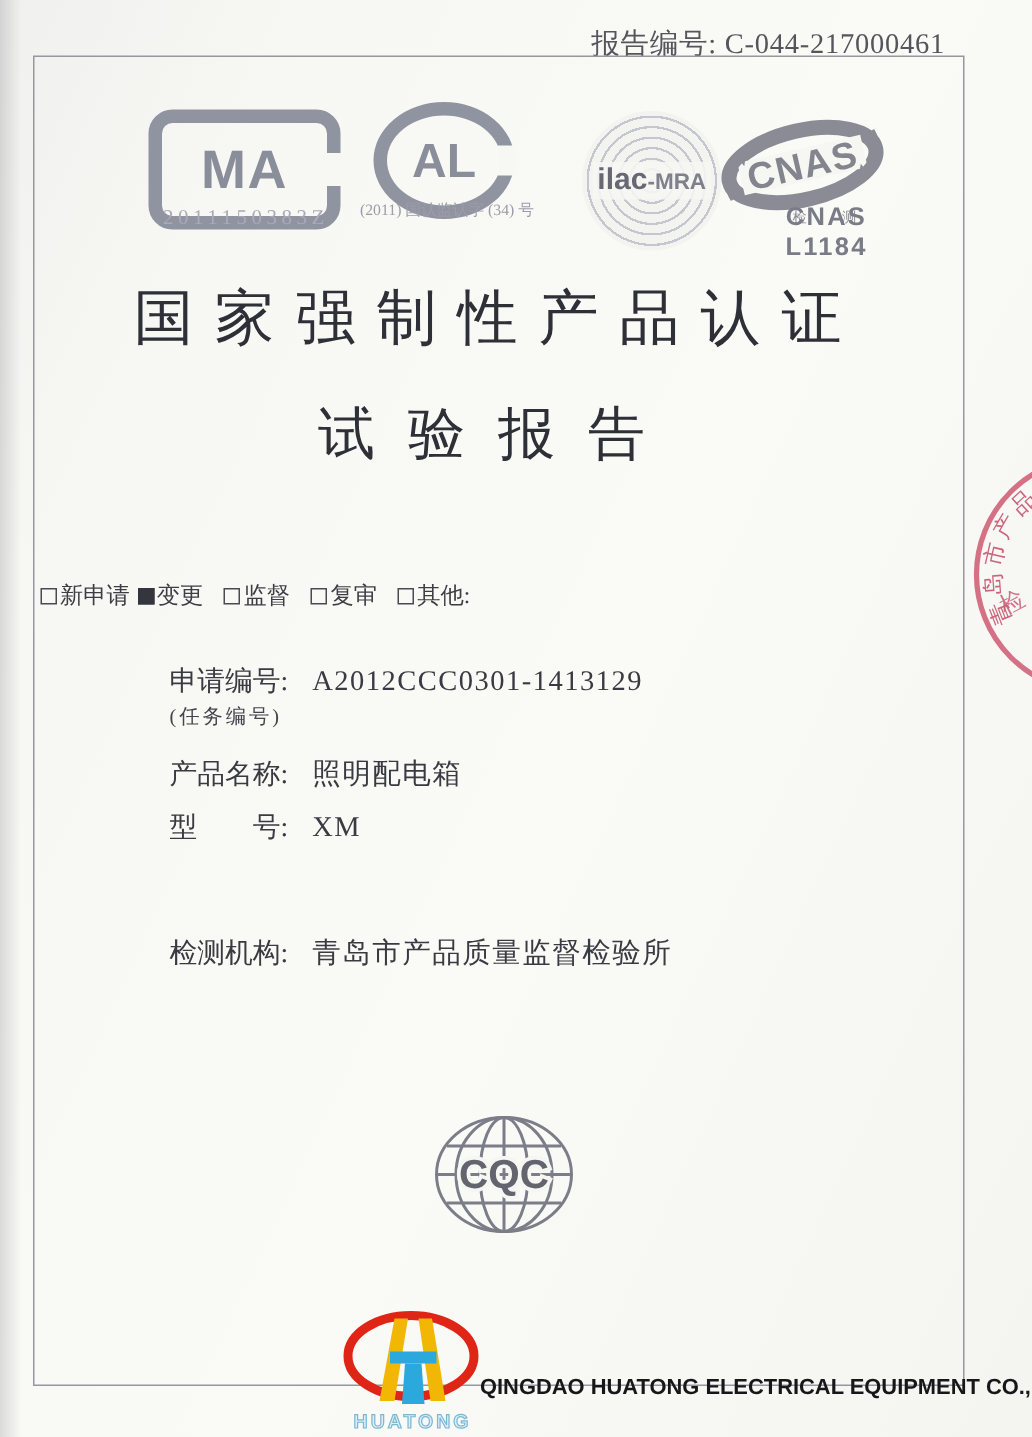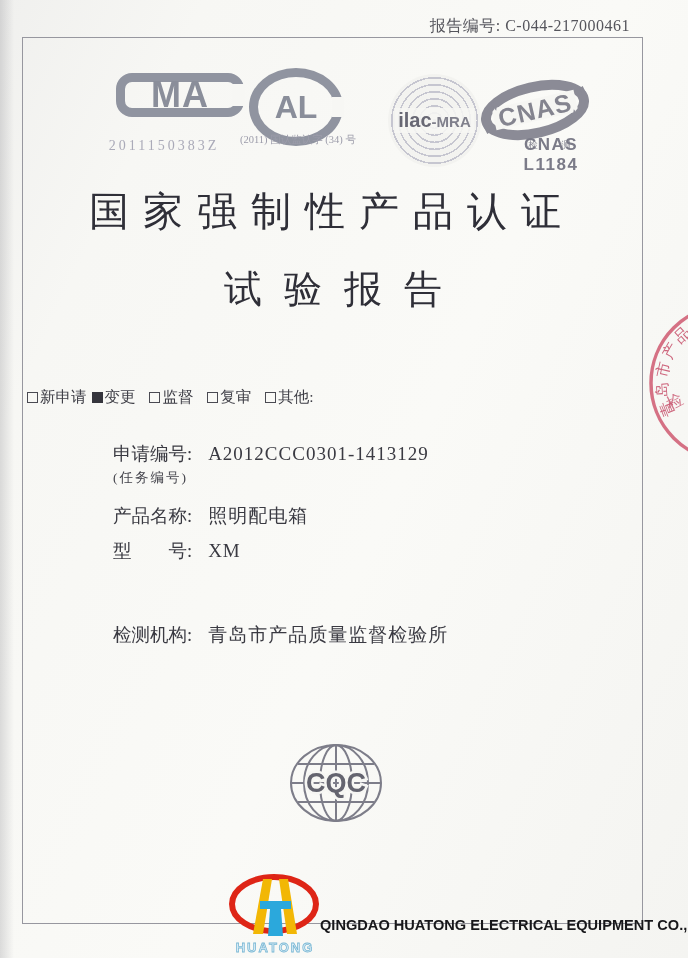--- a/index.html
+++ b/index.html
@@ -12,30 +12,30 @@
     position:relative;width:688px;height:958px;overflow:hidden;
     background:linear-gradient(115deg,#f0f0ee 0%,#f7f7f4 18%,#fafaf7 55%,#f4f4f1 100%);
   }
   .page::before{
     content:"";position:absolute;left:0;top:0;width:14px;height:100%;
     background:linear-gradient(90deg,rgba(80,80,90,.18),rgba(80,80,90,0));
     z-index:5;pointer-events:none;
   }
   .report-no{
     position:absolute;top:16px;right:58px;
-    font-size:16px;color:#55555c;letter-spacing:.5px;
+    font-size:19px;color:#55555c;letter-spacing:.5px;
   }
   .frame{
     position:absolute;left:22px;top:37px;width:619px;height:885px;
     border:1px solid #97979f;
   }
   
-  .logo-cma{position:absolute;left:99px;top:73px;width:128px;height:44px;
+  .logo-cma{position:absolute;left:99px;top:73px;width:128px;height:80px;
     border:9px solid #9094a0;border-radius:16px;box-sizing:border-box;
-    display:flex;align-items:center;justify-content:center;margin-left:17px;}
+    display:flex;align-items:center;justify-content:center;}
   .logo-cma .gap{position:absolute;right:-10px;top:50%;transform:translateY(-50%);
     width:13px;height:22px;background:#f7f7f4;}
   .logo-cma .ltr{font-family:"Liberation Sans",sans-serif;font-weight:bold;
     font-size:36px;color:#8a8e9a;letter-spacing:1px;}
   .cma-num{position:absolute;left:84px;top:138px;width:160px;text-align:center;
     font-size:14px;color:#aaaab8;letter-spacing:3px;}
   .logo-cal{position:absolute;left:249px;top:68px;width:94px;height:78px;
     border:9px solid #9094a0;border-radius:50%;box-sizing:border-box;
     display:flex;align-items:center;justify-content:center;}
   .logo-cal .gap{position:absolute;right:-10px;top:50%;transform:translateY(-50%);
@@ -54,21 +54,21 @@
   .cnas-wrap{position:absolute;left:479px;top:78px;}
   .cnas-sub1{position:absolute;left:508px;top:139px;width:90px;text-align:center;
     font-size:9.5px;color:#8d8d98;letter-spacing:7px;}
   .cnas-sub2{position:absolute;left:496px;top:135px;width:110px;text-align:center;
     font-family:"Liberation Sans",sans-serif;font-weight:bold;
     font-size:17px;color:#7b7b88;letter-spacing:1.5px;}
   
   .title1{position:absolute;left:22px;top:184px;width:620px;text-align:center;
     font-size:40px;color:#2f2f38;letter-spacing:14px;}
   .title2{position:absolute;left:22px;top:264px;width:620px;text-align:center;
-    font-size:38px;color:#2f2f38;letter-spacing:22px;padding-left:12px;}
+    font-size:38px;color:#2f2f38;letter-spacing:22px;}
   
   .cbrow{position:absolute;left:22px;top:387px;width:620px;text-align:left;
     font-size:15.5px;color:#3d3d45;white-space:nowrap;}
   .cbitem{display:inline-block;margin:0 5px;}
   .cbitem.tight{margin-left:0;}
   .cb{display:inline-block;width:11px;height:11px;border:1.5px solid #4a4a52;
     vertical-align:-1px;margin-right:2px;box-sizing:border-box;}
   .cb.filled{background:#35353d;border-color:#35353d;}
   
   .fld{position:absolute;white-space:nowrap;color:#3a3a42;}

